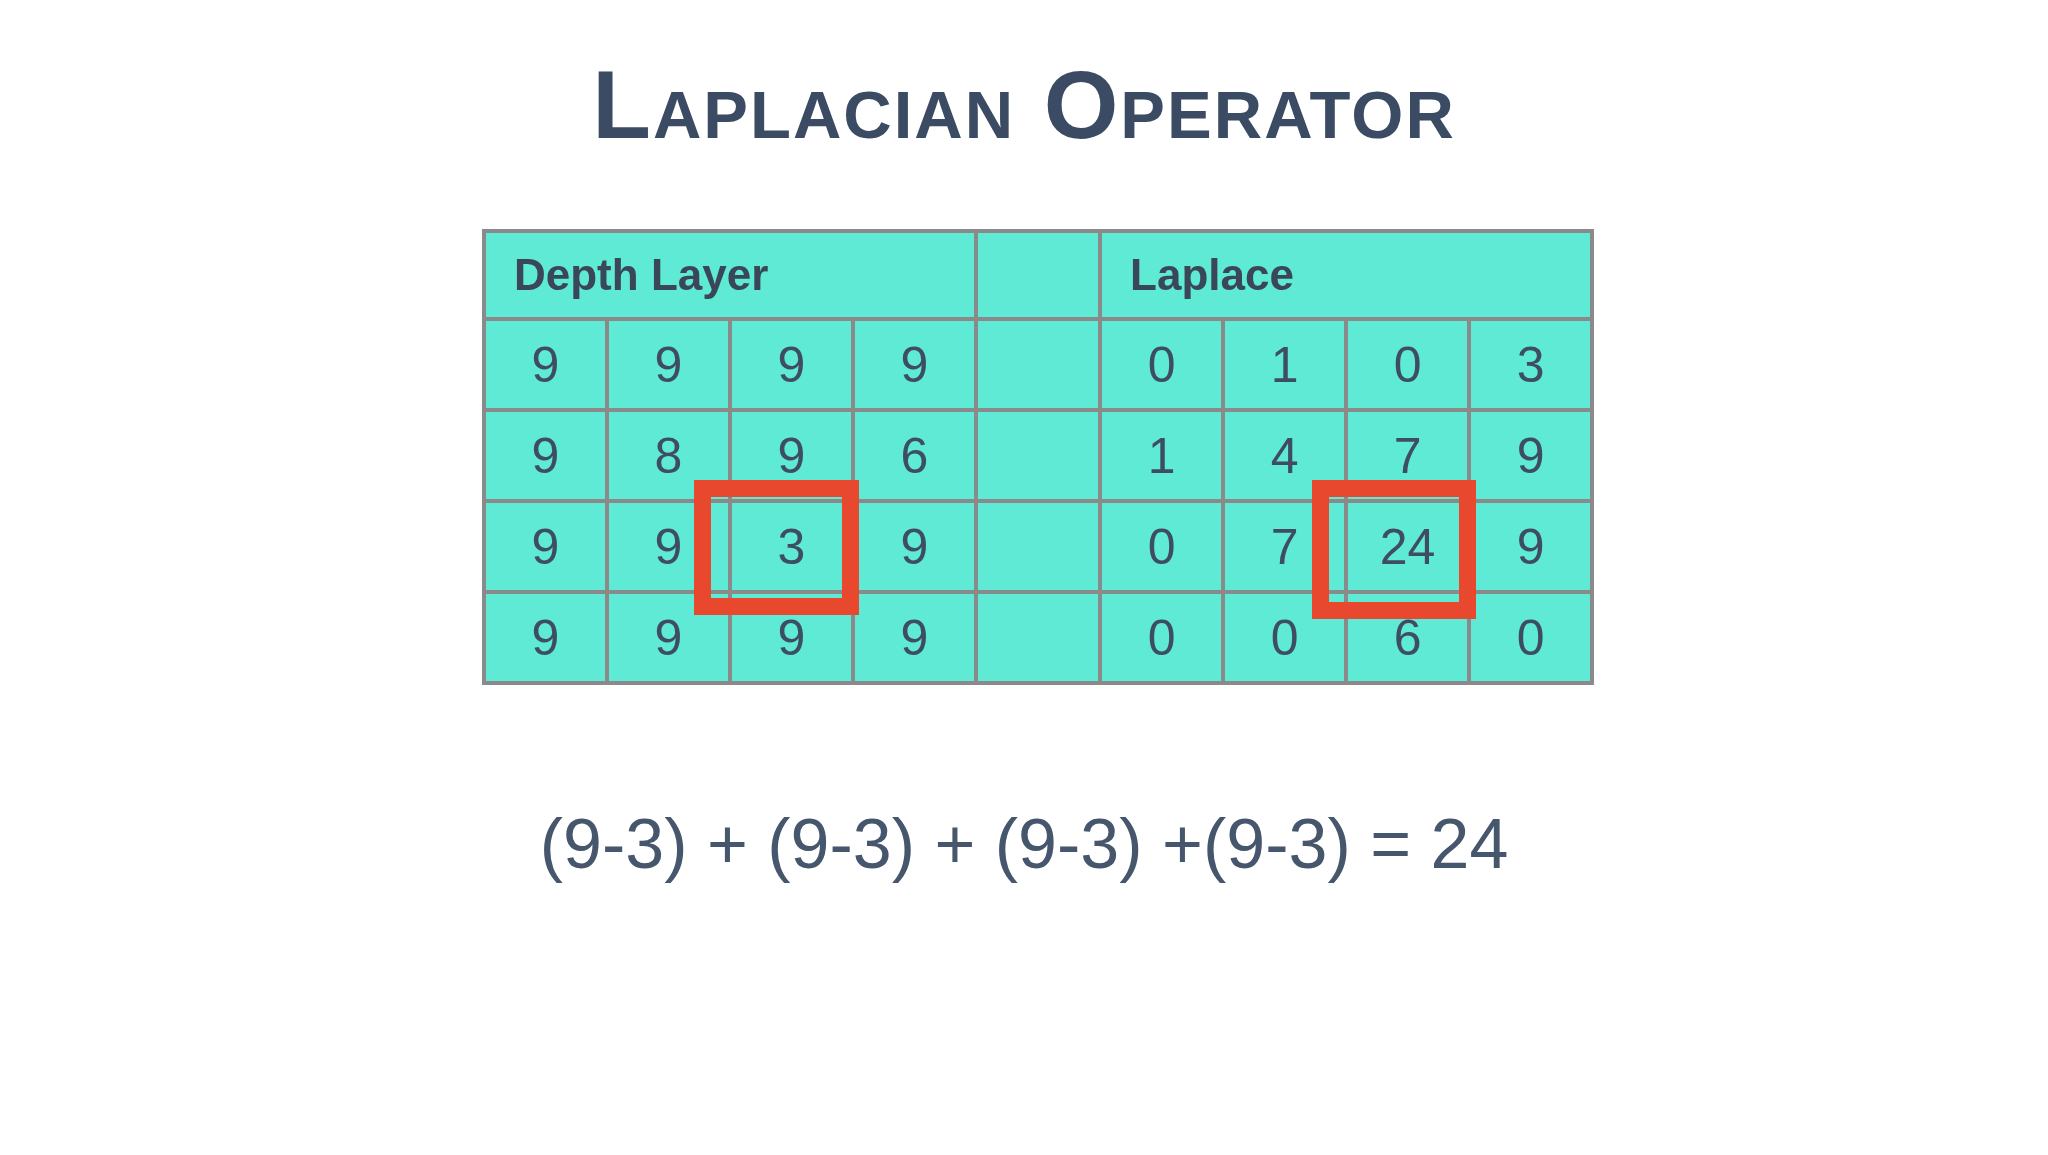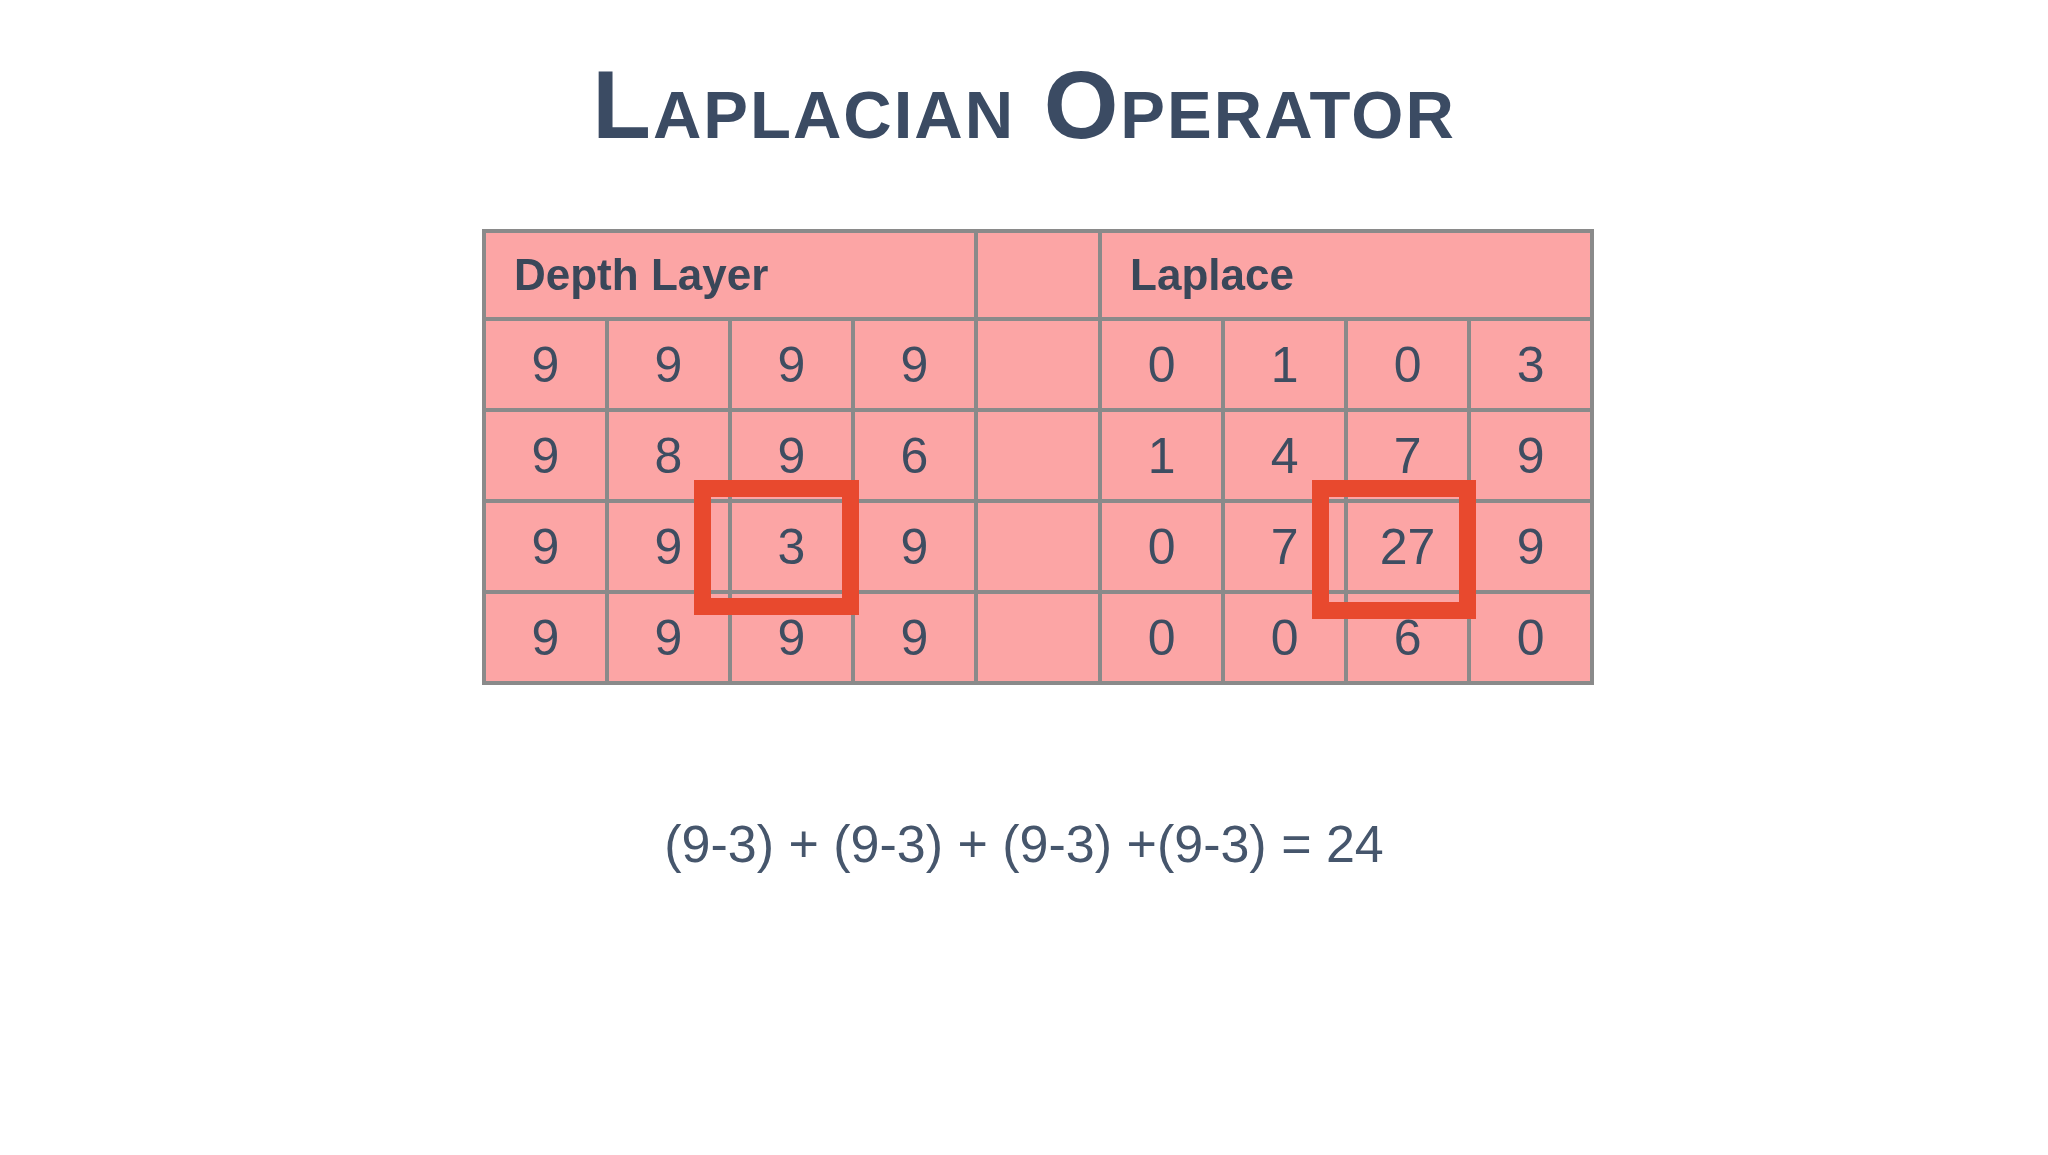--- a/index.html
+++ b/index.html
@@ -35,21 +35,21 @@
   .grid-table {
     position: absolute;
     left: 482px;
     top: 229px;
     border-collapse: collapse;
     table-layout: fixed;
     width: 1108px;
   }
   .grid-table td {
     border: 4px solid #8a8a8a;
-    background: #fca5a5;
+    background: #5eead4;
     box-sizing: border-box;
     overflow: hidden;
   }
   .grid-table tr.hdr-row td {
     height: 88px;
   }
   .grid-table tr.data-row td {
     height: 91px;
   }
   .hcell {
@@ -93,21 +93,21 @@
   }
 
   
   .formula {
     position: absolute;
     top: 796px;
     left: 0;
     width: 100%;
     text-align: center;
     color: #46566c;
-    font-size: 52px;
+    font-size: 70px;
     line-height: 96px;
     font-weight: normal;
   }
   .formula .line {
     display: block;
     white-space: pre;
   }
 </style>
 </head>
 <body>
@@ -160,21 +160,21 @@
       </tr>
 
       <tr class="data-row">
         <td class="dcell">9</td>
         <td class="dcell">9</td>
         <td class="dcell">3</td>
         <td class="dcell">9</td>
         <td class="gap-col"></td>
         <td class="dcell">0</td>
         <td class="dcell">7</td>
-        <td class="dcell">27</td>
+        <td class="dcell">24</td>
         <td class="dcell">9</td>
       </tr>
 
       <tr class="data-row">
         <td class="dcell">9</td>
         <td class="dcell">9</td>
         <td class="dcell">9</td>
         <td class="dcell">9</td>
         <td class="gap-col"></td>
         <td class="dcell">0</td>

